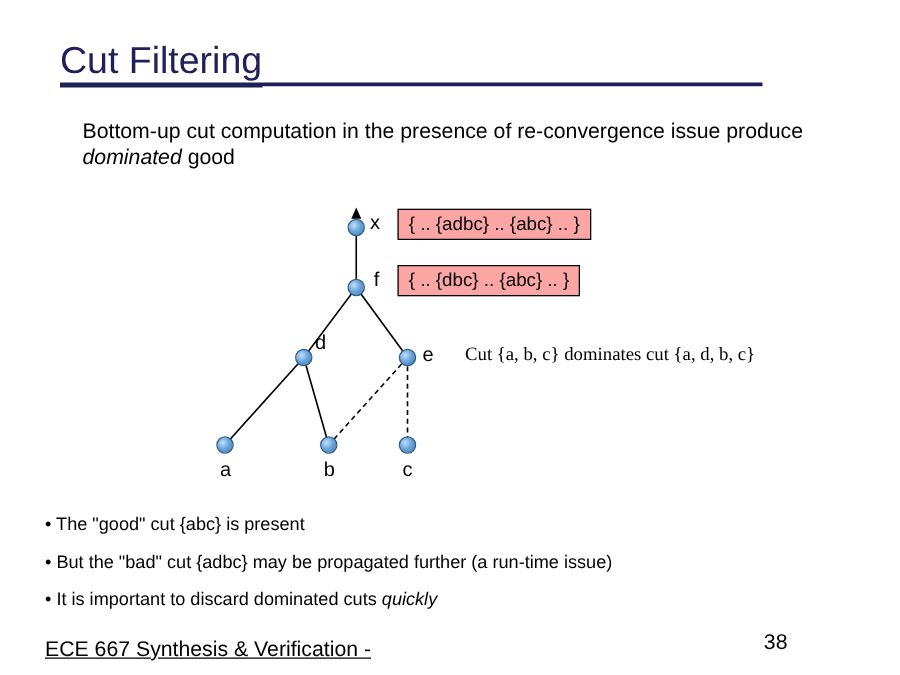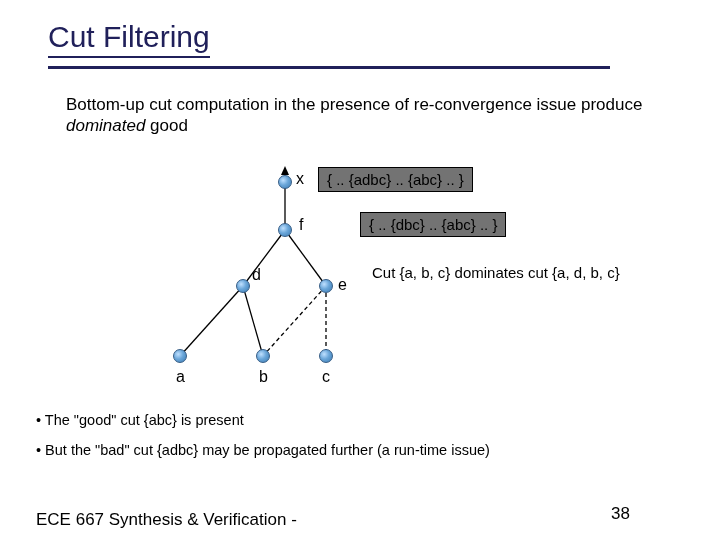--- a/index.html
+++ b/index.html
@@ -6,21 +6,21 @@
   body {
     width: 720px;
     height: 540px;
     background: #fff;
     font-family: Arial, Helvetica, sans-serif;
     position: relative;
     overflow: hidden;
   }
   .title {
     position: absolute;
-    top: 20px;
+    top: 32px;
     left: 48px;
     font-size: 30px;
     color: #20205a;
     border-bottom: 2px solid #20205a;
     padding-bottom: 2px;
   }
   .hr-line {
     position: absolute;
     top: 66px;
     left: 48px;
@@ -54,21 +54,21 @@
     border: 1px solid #355c85;
   }
   .nlabel {
     position: absolute;
     font-size: 16px;
     color: #000;
   }
   .box {
     position: absolute;
     border: 1px solid #000;
-    background: #737373;
+    background: #fca5a5;
     font-size: 15px;
     padding: 3px 8px;
     white-space: nowrap;
   }
   .side-note {
     position: absolute;
     font-size: 15px;
     color: #000;
   }
   svg.edges {
@@ -91,20 +91,21 @@
   .bullets li::before {
     content: "• ";
   }
   .bullets .italic { font-style: italic; }
   .footer {
     position: absolute;
     bottom: 10px;
     left: 36px;
     font-size: 17px;
     color: #000;
+    text-decoration: underline;
   }
   .pagenum {
     position: absolute;
     bottom: 16px;
     right: 90px;
     font-size: 17px;
     color: #000;
   }
 </style>
 </head>
@@ -142,28 +143,31 @@
 
   <div class="nlabel" style="left:296px; top:12px;">x</div>
   <div class="nlabel" style="left:299px; top:58px;">f</div>
   <div class="nlabel" style="left:252px; top:108px;">d</div>
   <div class="nlabel" style="left:338px; top:118px;">e</div>
   <div class="nlabel" style="left:176px; top:210px;">a</div>
   <div class="nlabel" style="left:259px; top:210px;">b</div>
   <div class="nlabel" style="left:322px; top:210px;">c</div>
 
   <div class="box" style="left:318px; top:9px;">{ .. {adbc} .. {abc} .. }</div>
-  <div class="box" style="left:318px; top:54px;margin-left:42px;">{ .. {dbc} .. {abc} .. }</div>
+  <div class="box" style="left:318px; top:54px;">{ .. {dbc} .. {abc} .. }</div>
 
-  <div class="side-note" style="left:372px; top:106px;">Cut {a, b, c} dominates cut {a, d, b, c}</div>
+  <div class="side-note" style="left:372px; top:118px;font-family:Liberation Serif, serif;">Cut {a, b, c} dominates cut {a, d, b, c}</div>
 </div>
 
 <ul class="bullets">
   <li>
     <span>The "good" cut {abc} is present</span><span class="italic"></span><span></span>
   </li>
   <li>
     <span>But the "bad" cut {adbc} may be propagated further (a run-time issue)</span><span class="italic"></span><span></span>
   </li>
+  <li>
+    <span>It is important to discard dominated cuts </span><span class="italic">quickly</span><span></span>
+  </li>
 </ul>
 
 <div class="footer">ECE 667 Synthesis &amp; Verification -</div>
 <div class="pagenum">38</div>
 
 </body></html>

